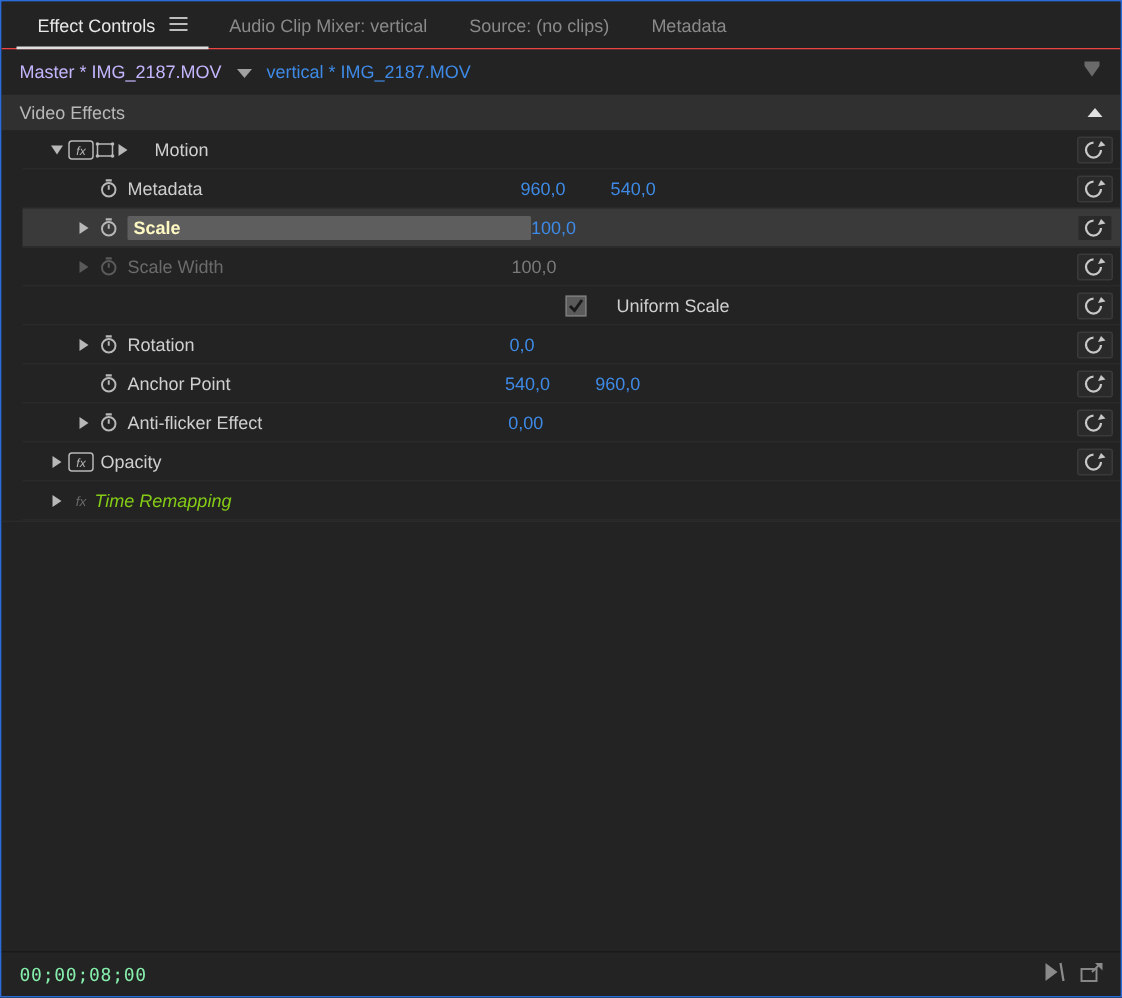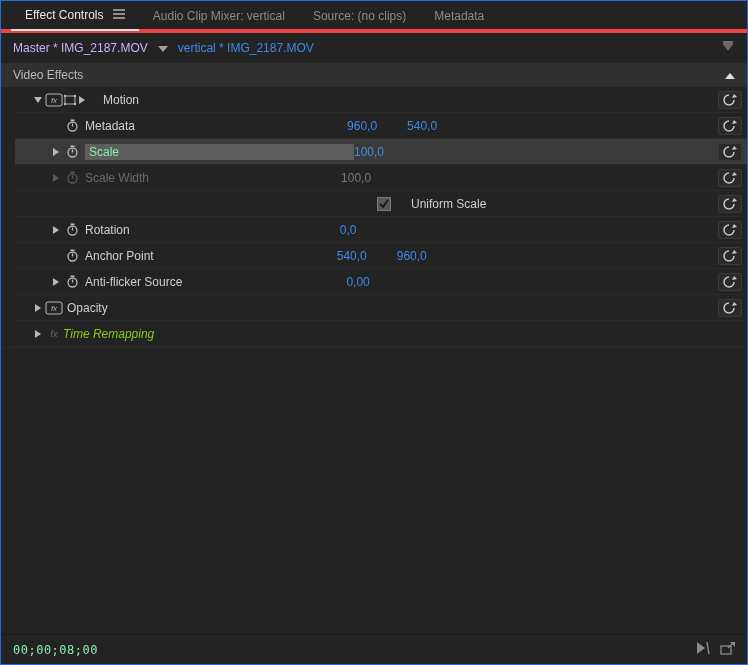--- a/index.html
+++ b/index.html
@@ -1,18 +1,18 @@
 <!DOCTYPE html>
 <html><head>
 <meta charset="utf-8">
 <style>
   * { box-sizing: border-box; margin: 0; padding: 0; font-family: "Segoe UI", Tahoma, sans-serif; }
   body { width: 748px; height: 665px; background: #232323; color: #b8b8b8; font-size: 12px; border: 1px solid #2a6bd6; overflow: hidden; display: flex; flex-direction: column; }
 
-  .tabs { display: flex; align-items: center; height: 32px; padding: 0 10px; gap: 0; background: #232323; border-bottom: 4px solid #ef4444; }
+  .tabs { display: flex; align-items: center; height: 32px; padding: 0 10px; gap: 0; background: #232323; border-bottom: 1px solid #ef4444; }
   .tab { padding: 8px 14px 7px 14px; color: #8a8a8a; cursor: pointer; white-space: nowrap; }
   .tab.active { color: #e8e8e8; border-bottom: 2px solid #e0e0e0; margin-bottom: -1px; }
   .tab-menu-icon { display: inline-block; margin-left: 6px; color: #bdbdbd; }
 
   .clip-bar { display: flex; align-items: center; height: 30px; padding: 0 12px; background: #232323; position: relative; }
   .clip-master { color: #c4b5fd; }
   .clip-chev { margin: 0 10px; color: #a0a0a0; }
   .clip-seq { color: #3e8ae6; }
   .clip-playhead { position: absolute; right: 14px; top: 8px; color: #6a6a6a; }
 
@@ -26,21 +26,21 @@
 
   .chev { width: 14px; display: inline-flex; justify-content: center; color: #b8b8b8; font-size: 9px; cursor: pointer; }
   .chev.hidden { visibility: hidden; }
   .fx-badge { width: 18px; height: 14px; display: inline-flex; align-items: center; justify-content: center; }
   .fx-badge svg { display: block; }
   .stopwatch { width: 18px; display: inline-flex; justify-content: center; }
   .icon-extra { width: 40px; display: inline-flex; gap: 2px; align-items: center; }
 
   .prop-name { flex: 0 0 auto; color: #cfcfcf; }
   .prop-name.dim { color: #6b6b6b; }
-  .prop-name.sel { background: #5e5e5e; color: #86efac; padding: 1px 4px; border-radius: 1px; }
+  .prop-name.sel { background: #5e5e5e; color: #fef9c3; padding: 1px 4px; border-radius: 1px; font-weight: bold; }
 
   .spacer-to-vals { flex: 0 0 auto; }
   .values { display: flex; gap: 30px; color: #3e8ae6; align-items: center; }
   .values .dim { color: #7a7a7a; }
   .reset-cell { margin-left: auto; width: 34px; display: flex; justify-content: center; }
   .reset-btn { width: 24px; height: 18px; display: inline-flex; align-items: center; justify-content: center; background: #2a2a2a; border: 1px solid #3a3a3a; border-radius: 2px; cursor: pointer; }
 
   .checkbox-cell { display: flex; align-items: flex-end; gap: 20px; color: #cfcfcf; }
   .checkbox-box { width: 14px; height: 14px; background: #5a5a5a; border: 1px solid #7a7a7a; display: inline-flex; align-items: center; justify-content: center; font-size: 10px; color: #111; }
 
@@ -302,21 +302,21 @@
           <polygon points="0,0 6,4 0,8" fill="#b8b8b8"></polygon>
         </svg>
       </span>
     <span class="stopwatch">
         <svg width="13" height="13" viewBox="0 0 13 13">
           <circle cx="6.5" cy="7.5" r="4.5" fill="none" stroke="#b8b8b8" stroke-width="1.3"></circle>
           <line x1="6.5" y1="7.5" x2="6.5" y2="4.5" stroke="#b8b8b8" stroke-width="1.3"></line>
           <rect x="4.5" y="0.5" width="4" height="1.5" fill="#b8b8b8"></rect>
         </svg>
       </span>
-    <span class="prop-name" style="margin-left:4px;">Anti-flicker Source</span>
+    <span class="prop-name" style="margin-left:4px;">Anti-flicker Effect</span>
     <span class="spacer-to-vals" style="width:164px;"></span>
     <span class="values">
       <span>0,00</span>
     </span>
     <span class="reset-cell">
         <span class="reset-btn">
           <svg width="14" height="12" viewBox="0 0 14 12">
             <path d="M11 6 A5 5 0 1 1 6 1" fill="none" stroke="#c8c8c8" stroke-width="1.5"></path>
             <polygon points="11,0 14,3 9,4" fill="#c8c8c8"></polygon>
           </svg>

